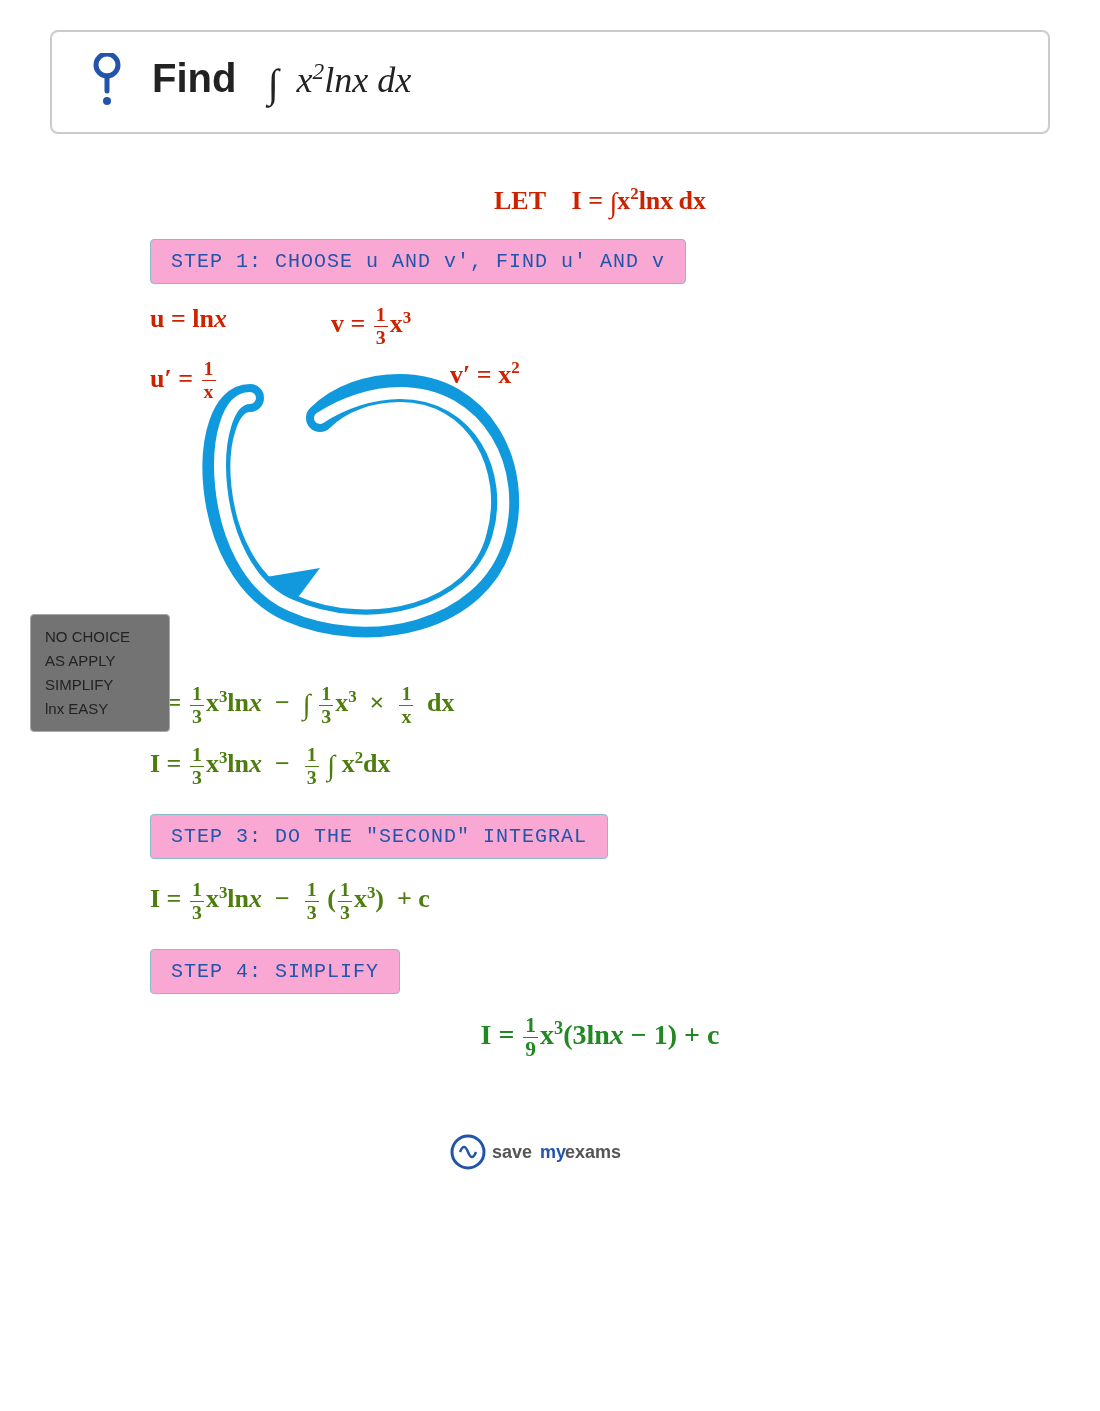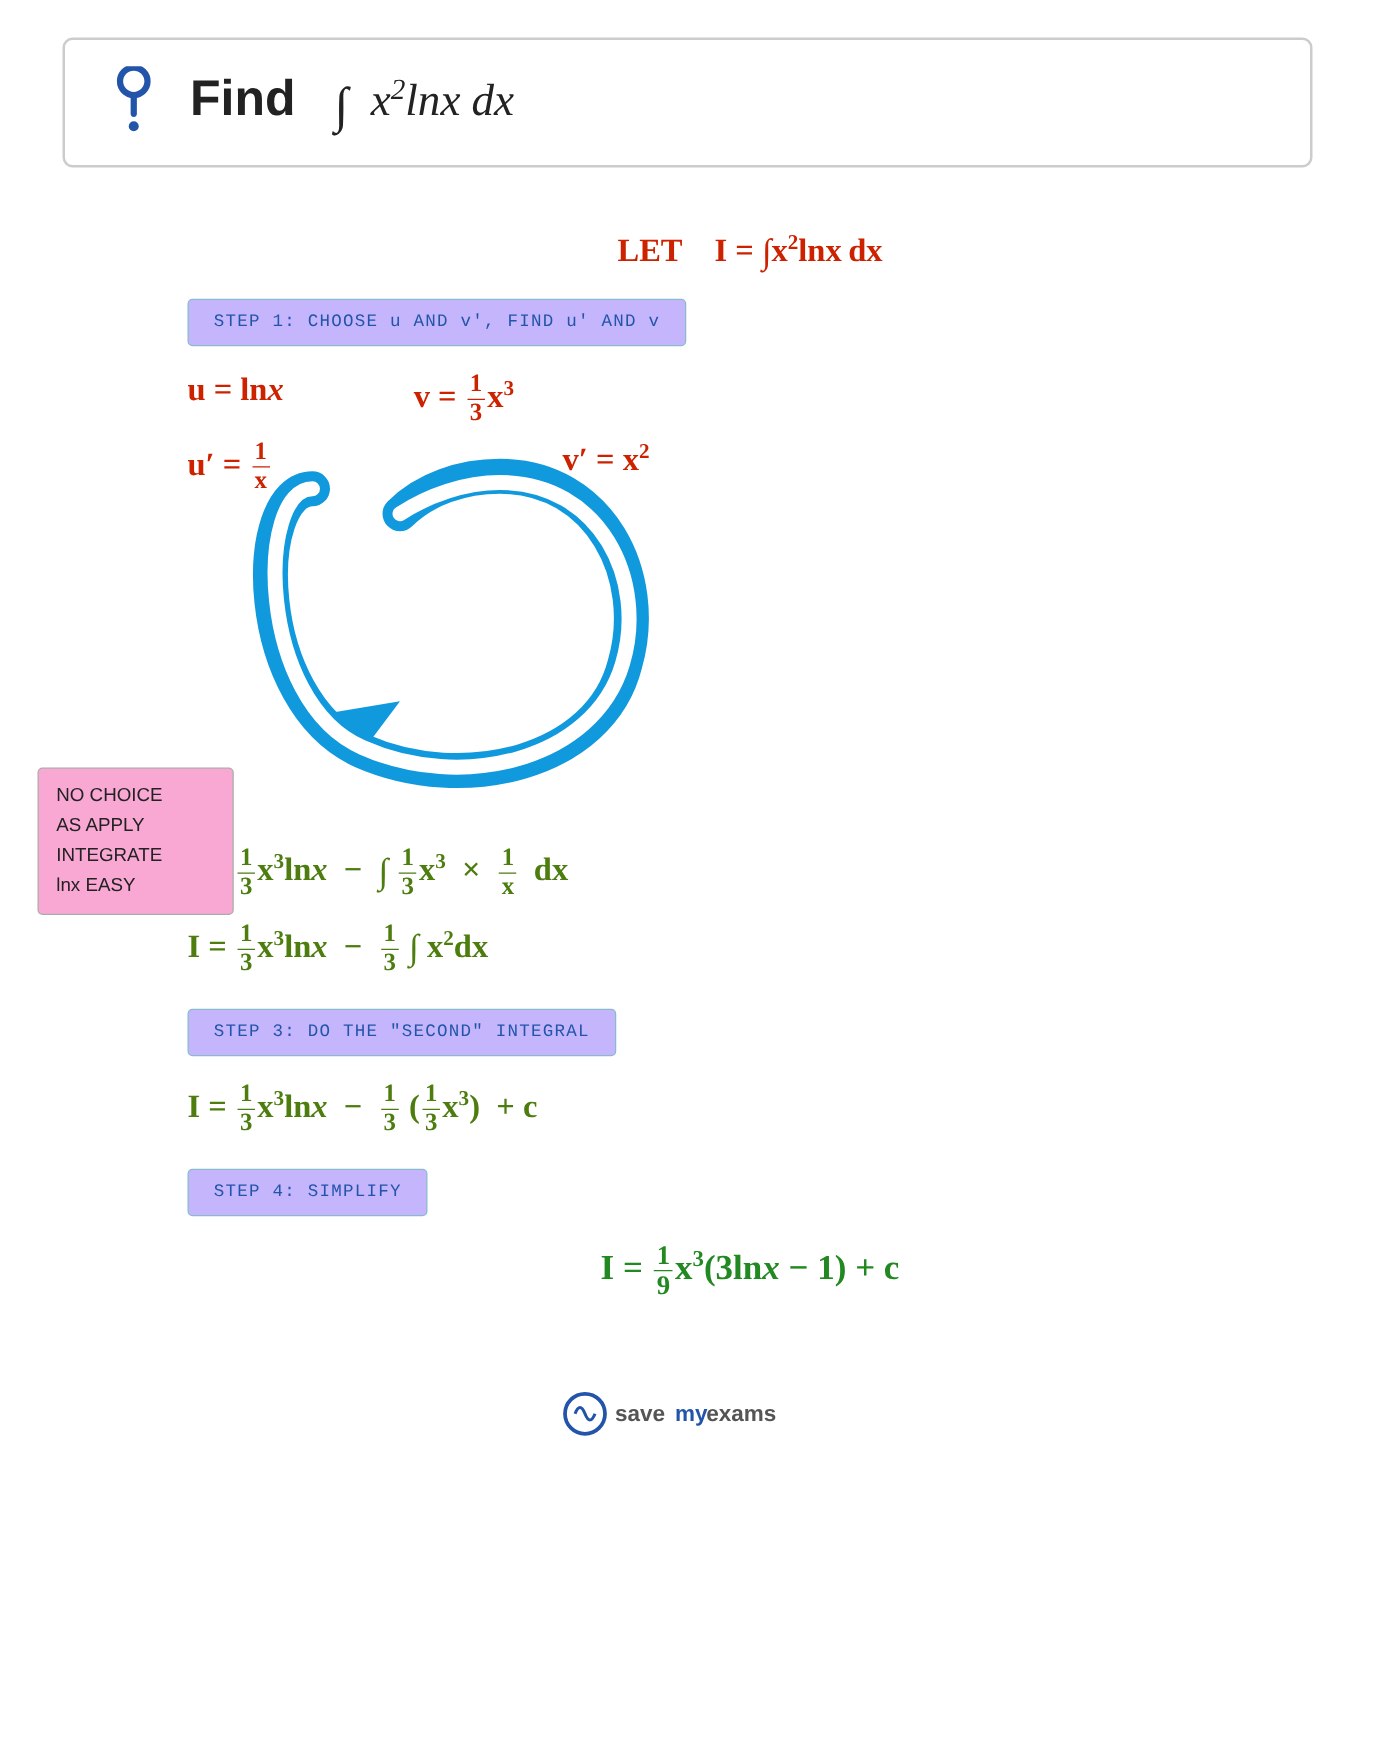--- a/index.html
+++ b/index.html
@@ -55,25 +55,25 @@
       font-size: 26px;
       font-family: 'Georgia', serif;
       color: #cc2200;
       font-weight: bold;
       margin-bottom: 20px;
       margin-left: 100px;
     }
 
     
     .step-box {
-      background: #c4b5fd;
+      background: #f9a8d4;
       border: 1.5px solid #88bbcc;
       border-radius: 4px;
       padding: 10px 20px;
-      font-size: 14px;
+      font-size: 20px;
       font-family: 'Courier New', monospace;
       color: #2255aa;
       letter-spacing: 1px;
       display: inline-block;
       margin-left: 100px;
       margin-bottom: 20px;
     }
 
     
     .vars-row {
@@ -94,23 +94,23 @@
     .note-box {
       position: absolute;
       left: 30px;
       top: 450px;
       border: 1.5px solid #aaa;
       border-radius: 4px;
       padding: 10px 14px;
       font-size: 15px;
       font-family: 'Arial', sans-serif;
       color: #222;
-      background: #f9a8d4;
+      background: #737373;
       line-height: 1.6;
-      width: 157px;
+      width: 140px;
     }
 
     
     .eq-line {
       font-size: 26px;
       font-family: 'Georgia', serif;
       color: #4d7c0f;
       font-weight: bold;
       margin-left: 100px;
       margin-bottom: 16px;
@@ -184,21 +184,21 @@
     <span style="font-size:40px; font-family:Georgia,serif; vertical-align:middle;">∫</span>
     &nbsp;x<sup>2</sup>ln<i>x</i> d<i>x</i>
   </div>
 </div>
 
 <div class="main-content">
 
   <div class="note-box">
     <div>NO  CHOICE</div>
     <div>AS APPLY</div>
-    <div>INTEGRATE</div>
+    <div>SIMPLIFY</div>
     <div>lnx  EASY</div>
   </div>
 
   <div class="let-statement">
     LET &nbsp;&nbsp; I = <span style="font-size:28px; vertical-align:middle;">∫</span>x<sup>2</sup>lnx dx
   </div>
 
   <div class="step-section">
     <div class="step-box">
       <span>STEP 1:  CHOOSE u AND v′,  FIND u′ AND v</span>

